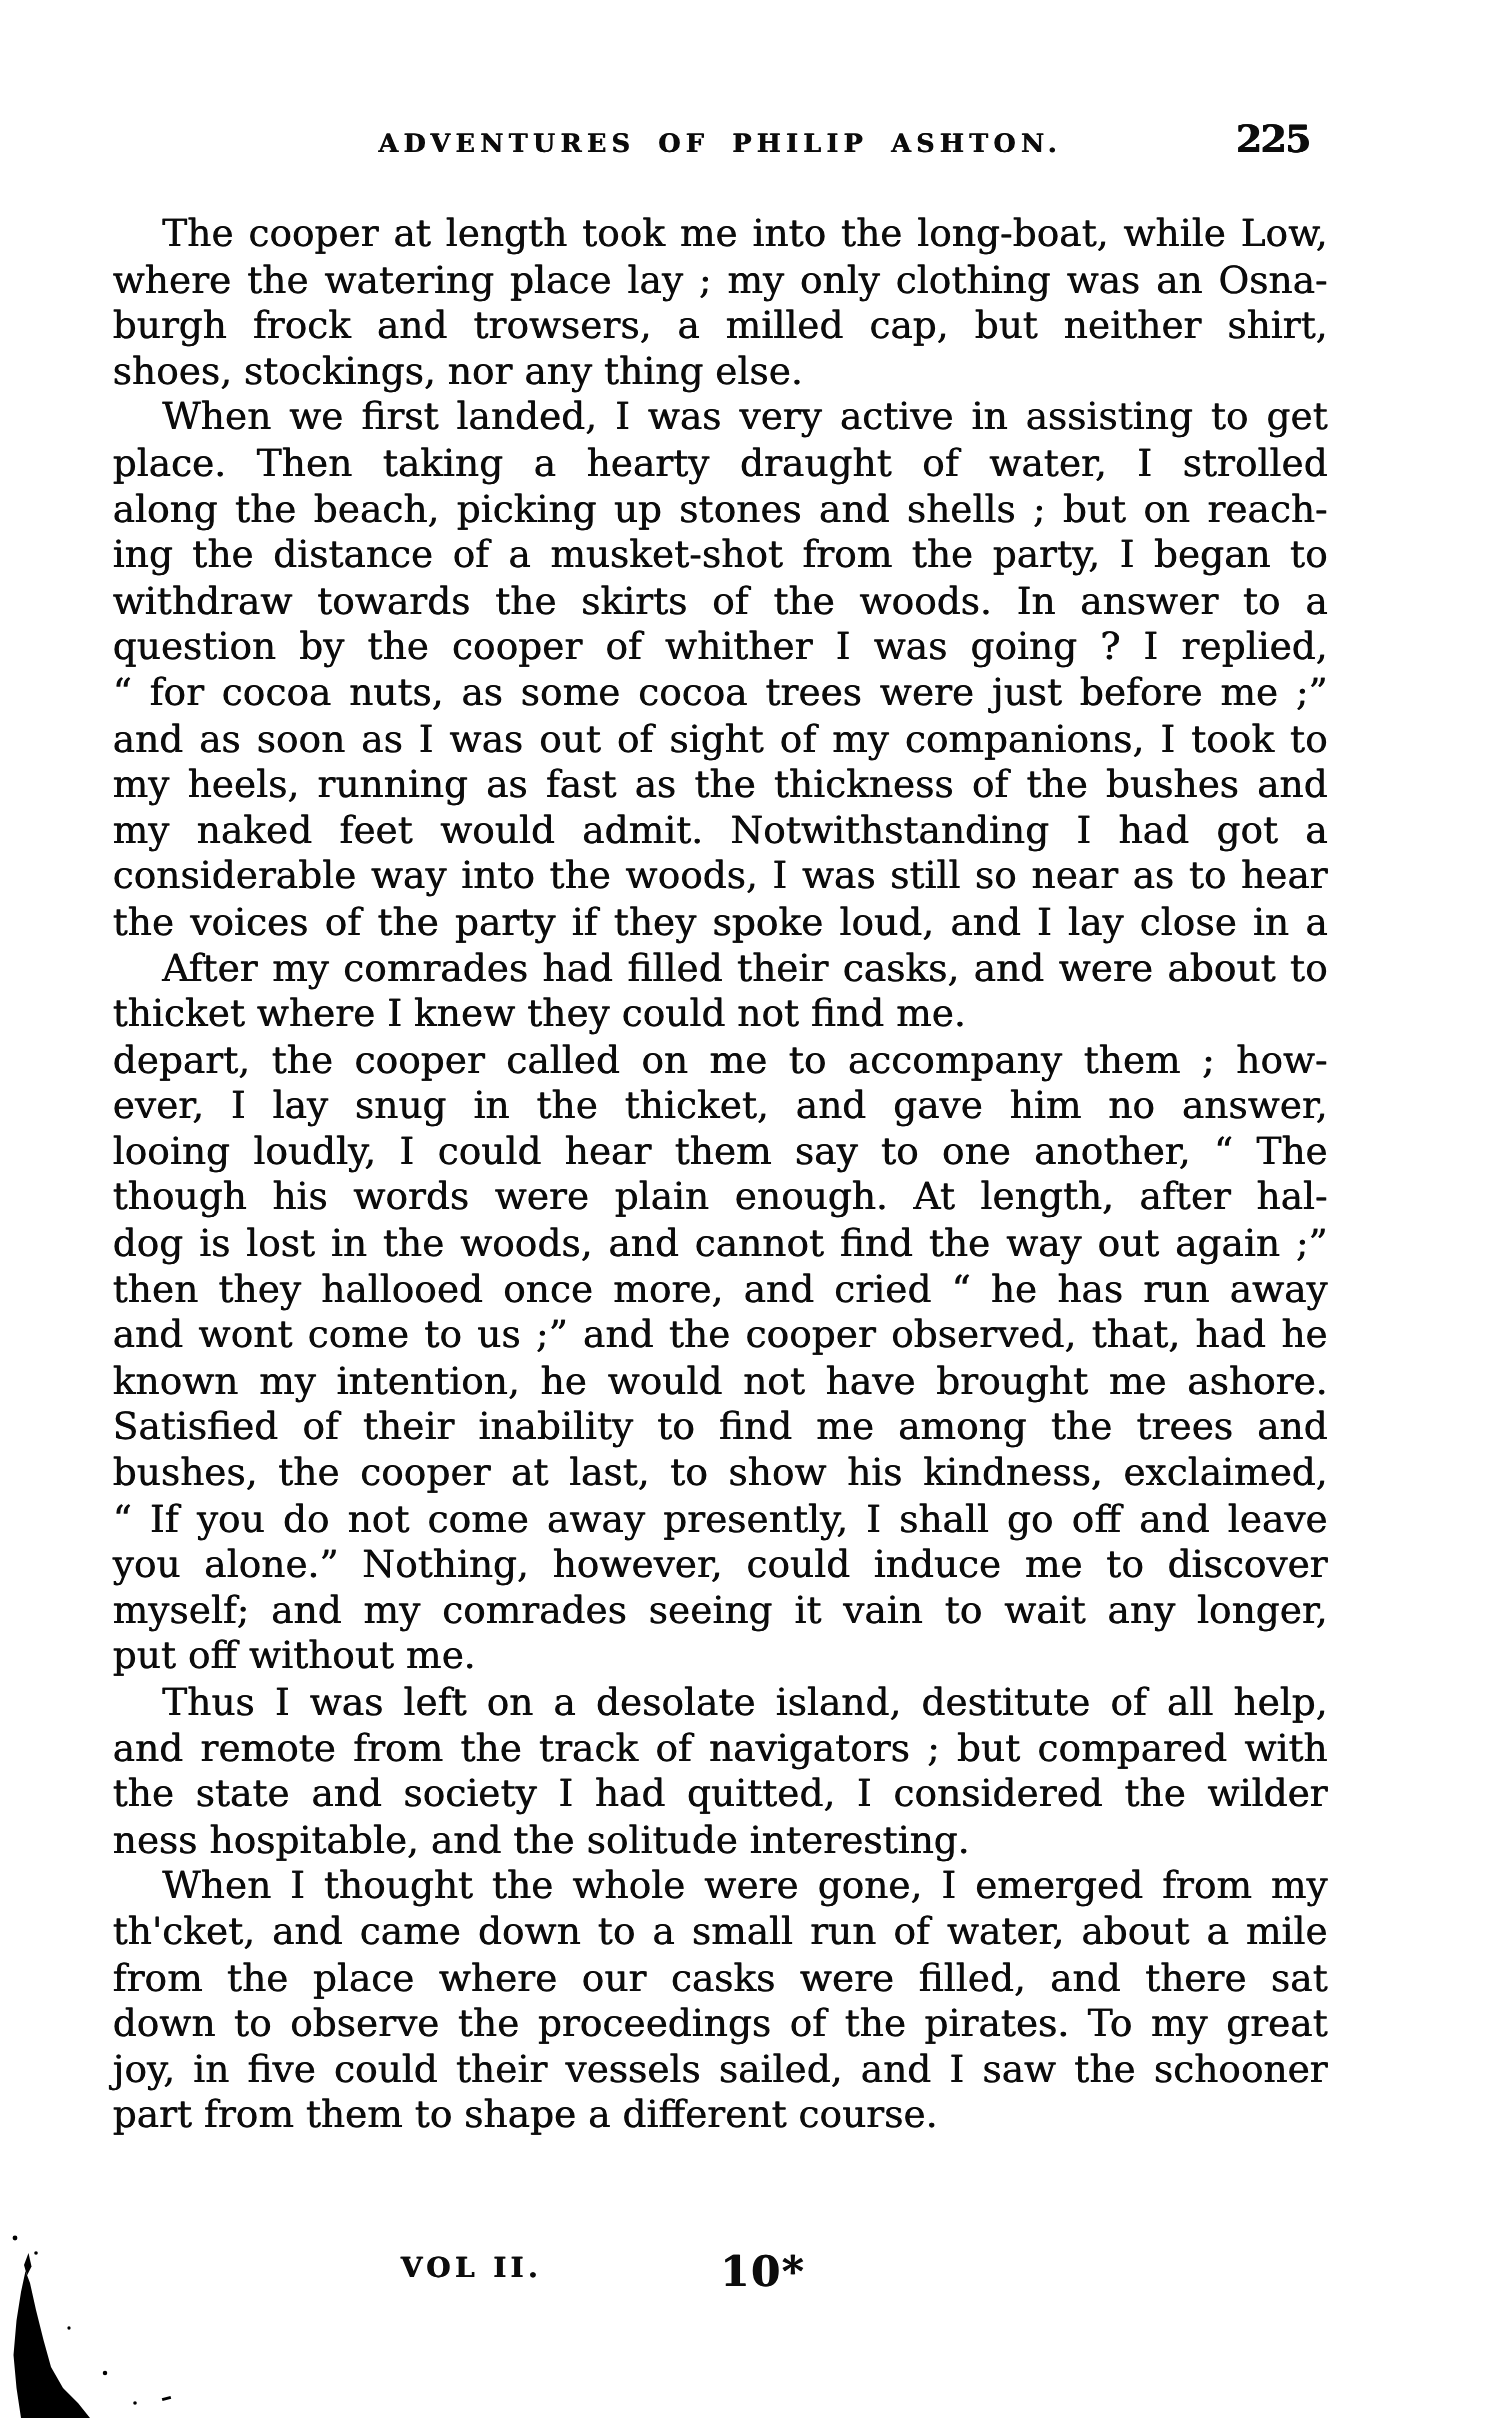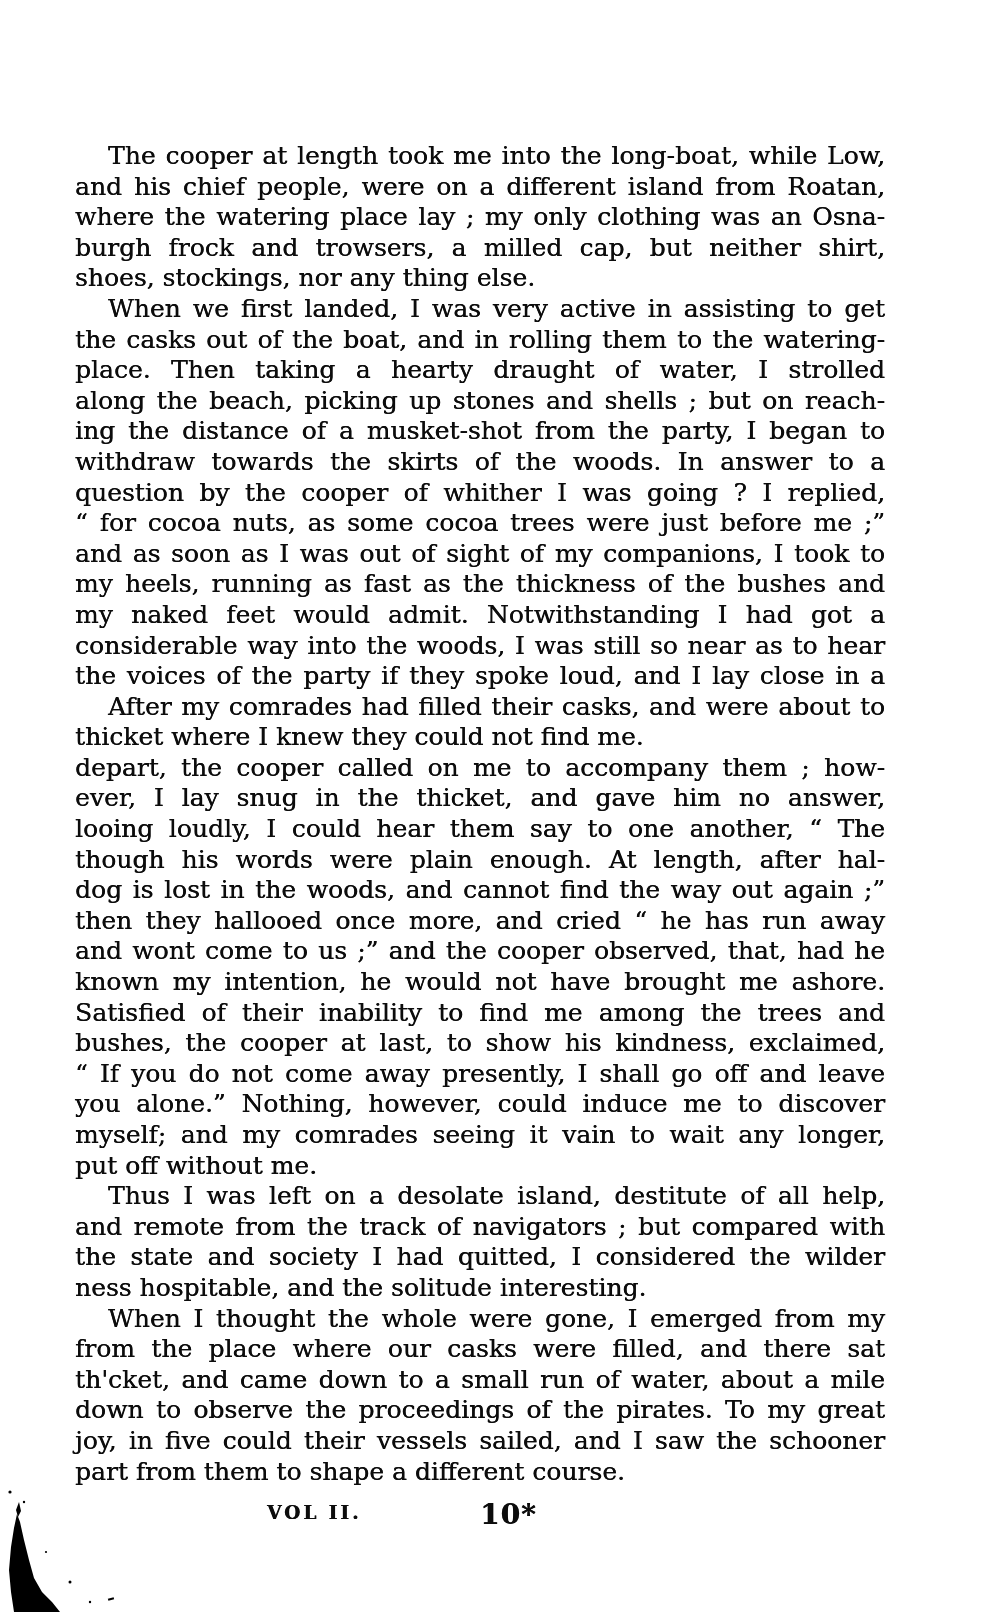--- a/index.html
+++ b/index.html
@@ -66,30 +66,32 @@
   .ink-blot{
     position:absolute;left:0;bottom:0;width:140px;height:180px;
     pointer-events:none;
   }
 </style>
 </head>
 <body>
 
 <div class="page">
 
+  <div class="header">
+    <div class="running-title">ADVENTURES OF PHILIP ASHTON.</div>
+    <div class="page-number">225</div>
+  </div>
 
   <main class="body">
 
   <div class="line indent justified">The cooper at length took me into the long-boat, while Low,</div>
-      <div class="line justified">and his chief people, were on a different island from Roatan,</div>
       <div class="line justified">where the watering place lay ; my only clothing was an Osna-</div>
       <div class="line justified">burgh frock and trowsers, a milled cap, but neither shirt,</div>
       <div class="line last">shoes, stockings, nor any thing else.</div>
       <div class="line indent justified">When we first landed, I was very active in assisting to get</div>
-      <div class="line justified">the casks out of the boat, and in rolling them to the watering-</div>
       <div class="line justified">place.  Then taking a hearty draught of water, I strolled</div>
       <div class="line justified">along the beach, picking up stones and shells ; but on reach-</div>
       <div class="line justified">ing the distance of a musket-shot from the party, I began to</div>
       <div class="line justified">withdraw towards the skirts of the woods.  In answer to a</div>
       <div class="line justified">question by the cooper of whither I was going ? I replied,</div>
       <div class="line justified">“ for cocoa nuts, as some cocoa trees were just before me ;”</div>
       <div class="line justified">and as soon as I was out of sight of my companions, I took to</div>
       <div class="line justified">my heels, running as fast as the thickness of the bushes and</div>
       <div class="line justified">my naked feet would admit.  Notwithstanding I had got a</div>
       <div class="line justified">considerable way into the woods, I was still so near as to hear</div>
@@ -108,22 +110,22 @@
       <div class="line justified">bushes, the cooper at last, to show his kindness, exclaimed,</div>
       <div class="line justified">“ If you do not come away presently, I shall go off and leave</div>
       <div class="line justified">you alone.”   Nothing, however, could induce me to discover</div>
       <div class="line justified">myself; and my comrades seeing it vain to wait any longer,</div>
       <div class="line last">put off without me.</div>
       <div class="line indent justified">Thus I was left on a desolate island, destitute of all help,</div>
       <div class="line justified">and remote from the track of navigators ; but compared with</div>
       <div class="line justified">the state and society I had quitted, I considered the wilder</div>
       <div class="line last">ness hospitable, and the solitude interesting.</div>
       <div class="line indent justified">When I thought the whole were gone, I emerged from my</div>
+      <div class="line justified">th'cket, and came down to a small run of water, about a mile</div>
       <div class="line justified">from the place where our casks were filled, and there sat</div>
-      <div class="line justified">th'cket, and came down to a small run of water, about a mile</div>
       <div class="line justified">down to observe the proceedings of the pirates.  To my great</div>
       <div class="line justified">joy, in five could their vessels sailed, and I saw the schooner</div>
       <div class="line last">part from them to shape a different course.</div>
     </main>
 
   <div class="footer">
     <span class="vol-label">VOL II.</span>
     <span class="signature-mark">10*</span>
   </div>
 

